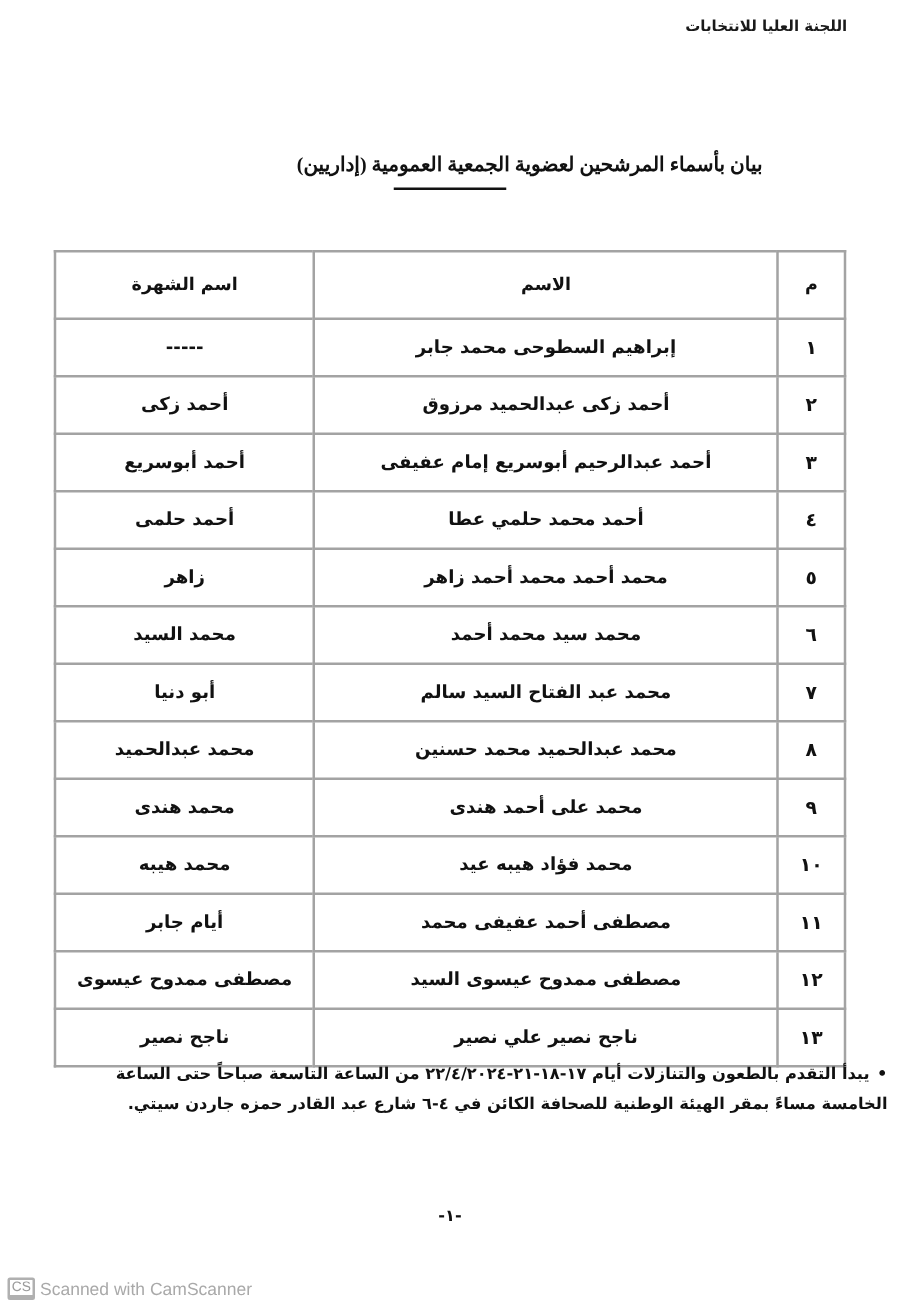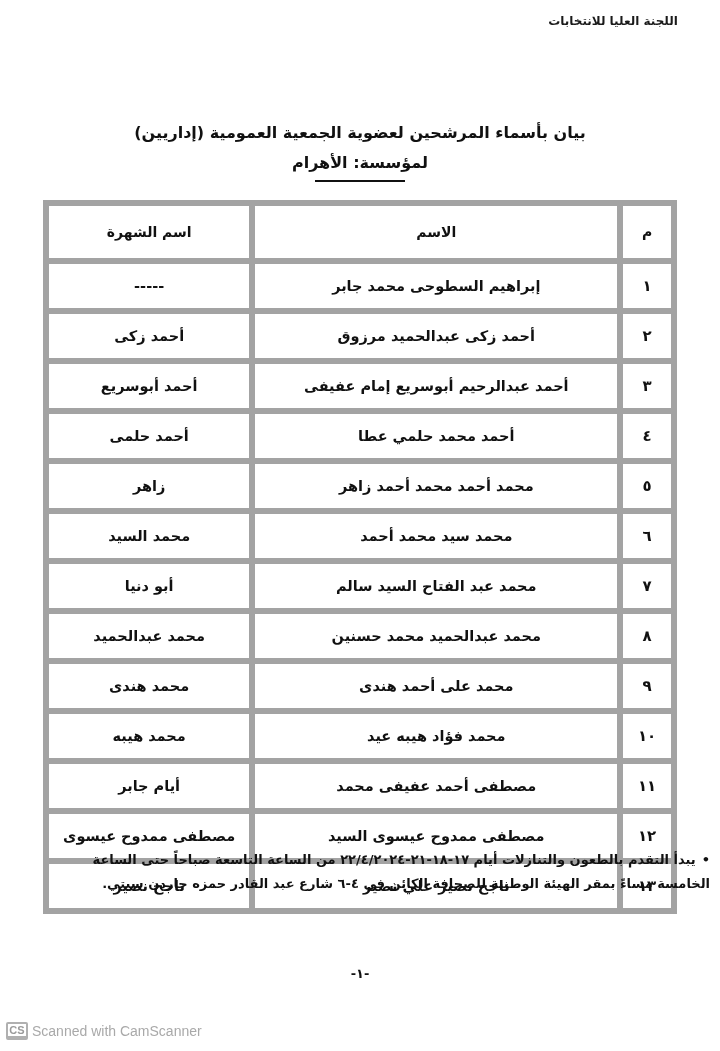--- a/index.html
+++ b/index.html
@@ -2,56 +2,55 @@
 <html><head>
 <meta charset="utf-8">
 <style>
   html, body { margin:0; padding:0; }
   body {
     width:720px; height:1051px; background:#ffffff; position:relative; overflow:hidden;
     font-family:"DejaVu Sans", sans-serif; color:#111;
   }
   .org-header { position:absolute; right:22px; top:10px; width:170px; text-align:center; direction:rtl; }
   .org-line { font-size:12px; font-weight:bold; line-height:22px; color:#1a1a1a; letter-spacing:-0.3px; }
-  .title-block { position:absolute; left:110px; top:118px; width:500px; text-align:center; direction:rtl; }
+  .title-block { position:absolute; left:110px; top:118px; width:500px; direction:rtl;font-family:Liberation Serif, serif; }
   .title-line { font-size:16px; font-weight:bold; line-height:30px; white-space:nowrap; }
   .title-rule { width:90px; height:2px; background:#111; margin:2px auto 0 auto; }
   table.cands {
     position:absolute; left:43px; top:200px; width:634px; border-collapse:collapse; direction:rtl;
     font-size:14.5px; font-weight:bold;
   }
   table.cands td, table.cands th {
-    border:6px solid #a3a3a3; text-align:center; vertical-align:middle; padding:0 6px;
+    border:2px solid #a3a3a3; text-align:center; vertical-align:middle; padding:0 6px;
   }
   table.cands th { height:52px; font-size:14px; font-weight:bold; }
   table.cands td { height:44px; }
   col.c-num { width:54px; }
   col.c-name { width:372px; }
   col.c-known { width:208px; }
   .num { font-size:15px; }
   .note { position:absolute; left:40px; top:848px; width:670px; direction:rtl; text-align:right;
           font-size:13px; font-weight:bold; line-height:24px; }
   .bullet { display:inline-block; margin-left:6px; }
   .page-num { position:absolute; left:340px; top:966px; width:40px; text-align:center; font-size:13px; font-weight:bold; }
   .watermark { position:absolute; left:6px; top:1022px; display:flex; align-items:center; gap:4px; color:#a9a9a9;
                font-family:"Liberation Sans", sans-serif; font-size:14px; }
   .cs-logo { width:22px; height:18px; border:2px solid #b0b0b0; border-bottom-width:4px; border-radius:2px;
-             font-size:11px; font-weight:bold; color:#9a9a9a; display:flex; align-items:center; justify-content:center;
+             font-size:11px; font-weight:normal; color:#9a9a9a; display:flex; align-items:center; justify-content:center;
              box-sizing:border-box; }
 </style>
 </head>
 <body>
 
 <div class="org-header">
   <div class="org-line">اللجنة العليا للانتخابات</div>
 </div>
 
 <div class="title-block">
   <div class="title-line">بيان بأسماء المرشحين لعضوية الجمعية العمومية (إداريين)</div>
-  <div class="title-line">لمؤسسة: الأهرام</div>
   <div class="title-rule"></div>
 </div>
 
 <table class="cands">
   <colgroup>
       <col class="c-num">
       <col class="c-name">
       <col class="c-known">
     </colgroup>
   <thead>

